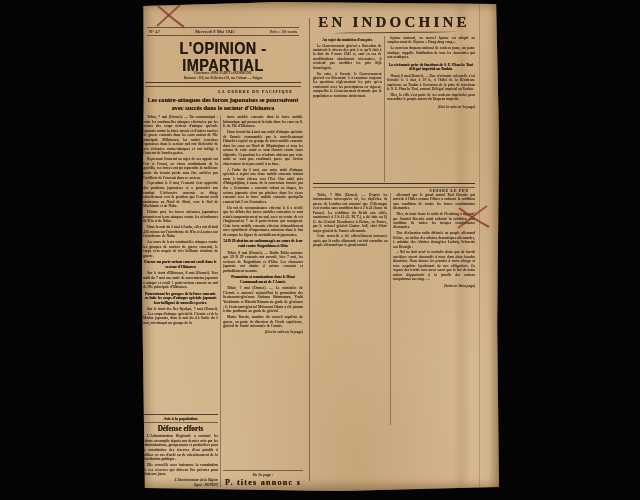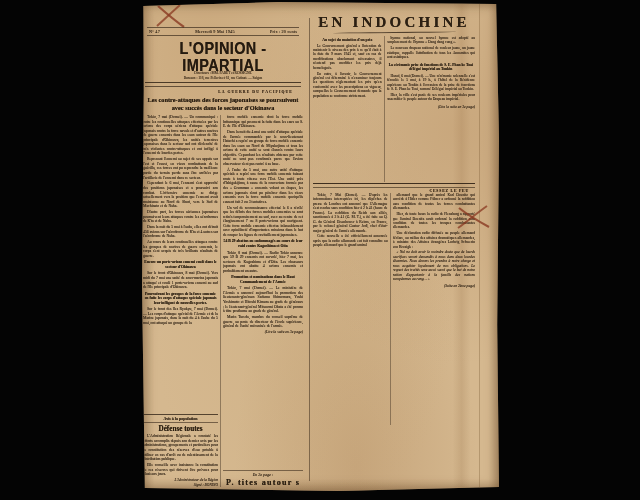--- a/index.html
+++ b/index.html
@@ -142,21 +142,21 @@
               <div class="it p">D'autre part, les forces aériennes japonaises poursuivent leurs attaques contre les aérodromes de K'ta et de Naha.</div>
               <div class="it p">Dans la nuit du 5 mai à l'aube, elles ont détruit 456 avions sur l'aérodrome de K'ta et 4 autres sur l'aérodrome de Naha.</div>
               <div class="it p">Au cours de leurs continuelles attaques contre les groupes de navires de guerre ennemis, le corps s'est acquis de très brillants résultats de guerre.</div>
               <div class="it subhead">Encore un porte-avions ennemi coulé dans le secteur d'Okinawa</div>
               <div class="it p">Sur le front d'Okinawa, 8 mai (Domei). Vers midi du 7 mai une unité de sous-marins japonais a attaqué et coulé 1 porte-avions ennemi au sud de l'île principale d'Okinawa.</div>
               <div class="it subhead">Poursuivant les groupes de la force ennemie en fuite les corps d'attaque spéciale japonais leur infligent de nouvelles pertes.</div>
               <div class="it p">Sur le front des îles Ryukyu, 7 mai (Domei). — Les corps d'attaque spécial de l'Armée et de la Marine japonais, dans la nuit du 4 à l'aube du 5 mai, ont attaqué un groupe de la</div>
             </div>
           <div class="defense">
             <div class="avis">Avis à la population</div>
-            <div class="defense-title">Défense toutes</div>
+            <div class="defense-title">Défense efforts</div>
             <div>
                 <div class="it p">L'Administration Régionale a constaté les efforts accomplis depuis son dernier avis par les administrations, groupements et particuliers pour la constitution des réserves d'eau potable à utiliser en cas d'arrêt ou de ralentissement de la distribution publique.</div>
                 <div class="it p">Elle conseille avec insistance la constitution de ces réserves qui doivent être prévues pour plusieurs jours.</div>
               </div>
             <div class="sig">L'Administrateur de la Région</div>
             <div class="sig">Signé : BONINO</div>
           </div>
         </div>
         <div class="col-rule"></div>
         <div class="lcol2">
@@ -167,21 +167,21 @@
               <div class="it p">Un vol de reconnaissance effectué le 6 a révélé que les débris des forces mobiles ennemies se sont retirés temporairement au sud, avec au centre de cet élargissement 7 ou 8 porte-avions qui naviguent. Cette force mobile ennemie effectue inlassablement avec opiniâtreté d'importantes missions dans le but de couper les lignes de ravitaillement japonaises.</div>
               <div class="it subhead">54 B 29 abattus ou endommagés au cours de leur raid contre Kagoshima et Oita</div>
               <div class="it p">Tokio, 8 mai (Domei). — Radio Tokio annonce que 59 B 29 ennemis ont survolé, hier 7 mai, les secteurs de Kagoshima et d'Oita. Les chasseurs japonais ont abattu 4 avions ennemis et probablement un autre.</div>
               <div class="it subhead">Promotion et nominations dans le Haut Commandement de l'Armée</div>
               <div class="it p">Tokio, 7 mai (Domei). — Le ministère de l'Armée a annoncé aujourd'hui la promotion des lieutenants-généraux Sadamu Shimomura, Yoshi Yoshimoto et Hitoshi Kimura au grade de généraux ; le lieutenant-général Mitsuomi Obata a été promu à titre posthume au grade de général.</div>
               <div class="it p">Marin Tureda, membre du conseil suprême de guerre, au poste de directeur de l'école supérieure, général de l'unité mécanisée de l'armée.</div>
               <div class="it note">(Lire la suite en 3e page)</div>
             </div>
           <div class="bottom-notes">
             <div class="page-note">En 2e page :</div>
-            <div class="big-note">P. tites autour s</div>
+            <div class="big-note">P. tites annonc s</div>
           </div>
         </div>
       </div>
     </div>
 
     <div class="section-divider"></div>
     <div class="right-margin-crease"></div>
 
     <div class="right-section">
       <div class="indo-headline">EN INDOCHINE</div>

